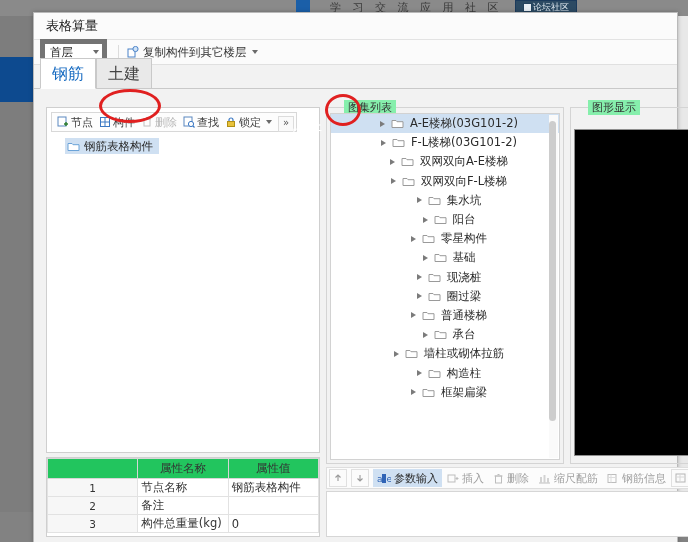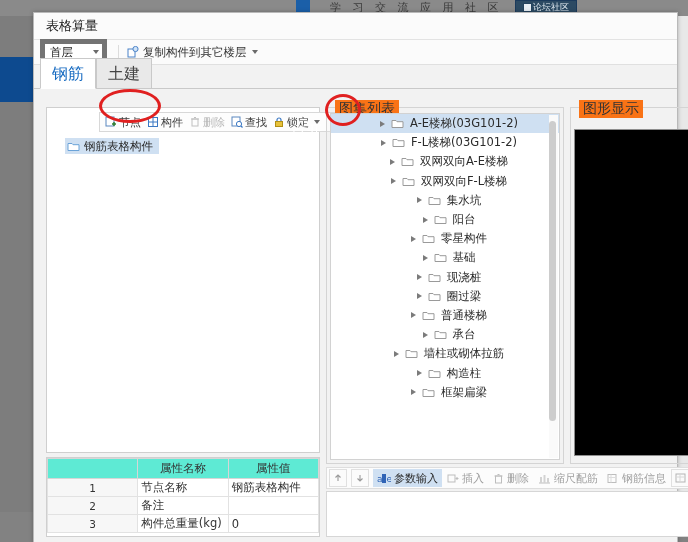--- a/index.html
+++ b/index.html
@@ -75,49 +75,49 @@
   }
   .tab.active{background:#fff;color:#1469c0;border-bottom:1px solid #fff;margin-bottom:-1px;}
 
   
   .body{position:relative;height:455px;background:#f2f2f2;padding:6px;box-sizing:border-box;}
   .panel{position:absolute;background:#fff;border:1px solid #cfcfcf;}
   .group{
     position:absolute;border:1px solid #d4d4d4;background:transparent;
   }
   .group-label{
-    position:absolute;top:-8px;left:8px;background:#f97316;padding:0 4px;
-    font-size:14px;color:#333;
+    position:absolute;top:-8px;left:17px;background:#86efac;padding:0 4px;
+    font-size:11px;color:#333;
   }
 
   
   #left-top{left:12px;top:18px;width:272px;height:344px;}
   .mini-toolbar{
     position:absolute;left:4px;top:4px;width:246px;height:20px;
     border:1px solid #d8d8d8;background:#fdfdfd;display:flex;align-items:center;
-    padding:0 2px;box-sizing:border-box;margin-left:48px;
+    padding:0 2px;box-sizing:border-box;
   }
   .mt-btn{display:flex;align-items:center;height:17px;padding:0 3px;font-size:11px;color:#3a3a3a;white-space:nowrap;}
   .mt-btn.disabled{color:#b5b5b5;}
   .mt-btn .ic{margin-right:2px;display:inline-flex;}
   .overflow-btn{
     position:absolute;right:2px;top:3px;width:14px;height:14px;border:1px solid #dcdcdc;
     background:#fafafa;font-size:10px;color:#555;text-align:center;line-height:12px;
   }
   .tree-node{
     position:absolute;left:18px;top:30px;display:flex;align-items:center;height:16px;
     background:#cfe0f2;padding:0 6px 0 2px;font-size:11.5px;color:#2a2a2a;
   }
   .tree-node .ic{margin-right:4px;}
 
   
   #left-bottom{left:12px;top:368px;width:272px;height:78px;background:#fff;}
   table.props{border-collapse:collapse;width:100%;font-size:11.5px;table-layout:fixed;}
   table.props th{
-    background:#5eead4;border:1px solid #d6d6d6;height:17px;font-weight:normal;color:#333;
+    background:#22c55e;border:1px solid #d6d6d6;height:17px;font-weight:normal;color:#333;
     font-size:11.5px;
   }
   table.props td{
     border:1px solid #e2e2e2;height:17px;padding:0 3px;color:#333;vertical-align:middle;
   }
   td.rownum{width:12px;background:#f7f7f7;text-align:center;color:#444;border-right:1px solid #d6d6d6;font-size:10.5px;padding:0;}
   td.pname{width:92px;}
 
   
   #mid-group{left:292px;top:18px;width:236px;height:355px;}

